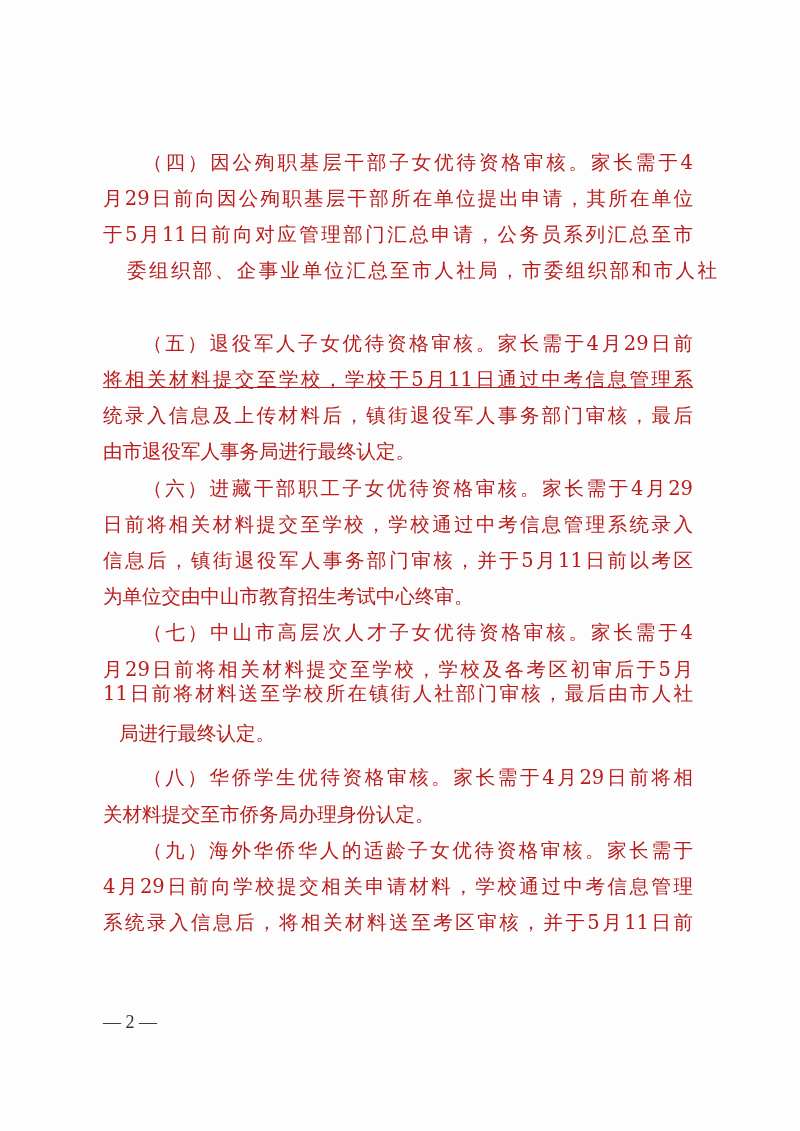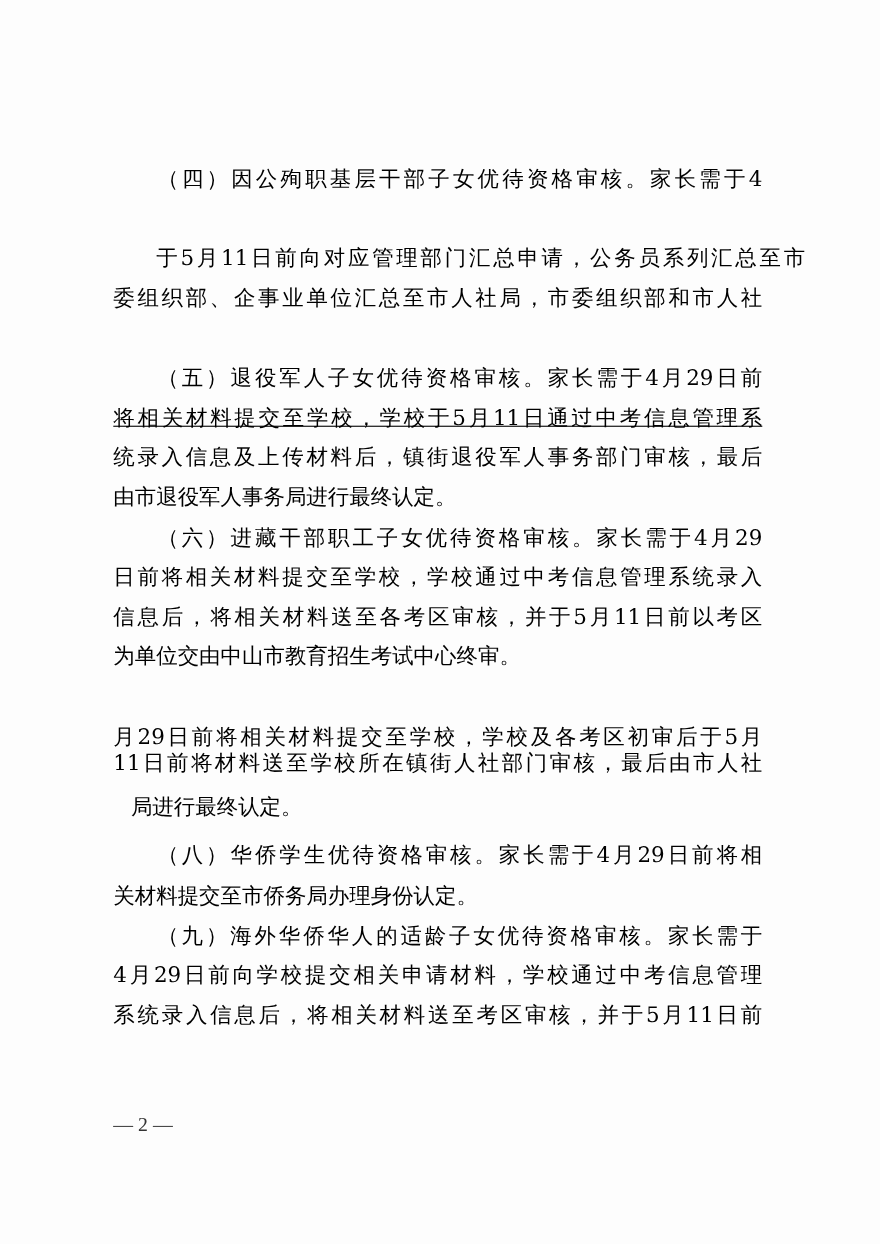--- a/index.html
+++ b/index.html
@@ -6,21 +6,21 @@
   body { width: 800px; height: 1131px; position: relative; overflow: hidden; }
   .page { position: absolute; left: 0; top: 0; width: 800px; height: 1131px; background: #fdfdfd; }
   .line {
     position: absolute;
     left: 103px;
     width: 590px;
     height: 36px;
     line-height: 36px;
     font-family: "DejaVu Serif", "Liberation Serif", serif;
     font-size: 19.5px;
-    color: #000000;
+    color: #b91c1c;
     white-space: nowrap;
     text-align: justify;
     text-align-last: justify;
   }
   .line.indent { left: 143px; width: 550px; }
   .line.last { text-align-last: left; }
   .page-number {
     position: absolute;
     left: 103px;
     top: 1010px;
@@ -29,33 +29,35 @@
     color: #333;
     line-height: 24px;
   }
 </style>
 </head>
 <body>
 
 <div class="page">
 
   <div class="line indent" style="top:145px;">（四）因公殉职基层干部子女优待资格审核。家长需于4</div>
-  <div class="line" style="top:217px;margin-left:39px;">于5月11日前向对应管理部门汇总申请，公务员系列汇总至市</div>
-  <div class="line" style="top:253px;">委组织部、企事业单位汇总至市人社局，市委组织部和市人社</div>
+  <div class="line" style="top:181px;">月29日前向因公殉职基层干部所在单位提出申请，其所在单位</div>
+  <div class="line" style="top:217px;">于5月11日前向对应管理部门汇总申请，公务员系列汇总至市</div>
+  <div class="line" style="top:253px;margin-left:24px;">委组织部、企事业单位汇总至市人社局，市委组织部和市人社</div>
 
   <div class="line indent" style="top:326px;">（五）退役军人子女优待资格审核。家长需于4月29日前</div>
   <div class="line" style="top:362px;text-decoration:underline;">将相关材料提交至学校，学校于5月11日通过中考信息管理系</div>
   <div class="line last" style="top:434px;">由市退役军人事务局进行最终认定。</div>
   <div class="line" style="top:398px;">统录入信息及上传材料后，镇街退役军人事务部门审核，最后</div>
 
   <div class="line indent" style="top:471px;">（六）进藏干部职工子女优待资格审核。家长需于4月29</div>
   <div class="line" style="top:507px;">日前将相关材料提交至学校，学校通过中考信息管理系统录入</div>
-  <div class="line" style="top:543px;">信息后，将相关材料送至各考区审核，并于5月11日前以考区</div>
+  <div class="line" style="top:543px;">信息后，镇街退役军人事务部门审核，并于5月11日前以考区</div>
   <div class="line last" style="top:579px;">为单位交由中山市教育招生考试中心终审。</div>
 
+  <div class="line indent" style="top:615px;">（七）中山市高层次人才子女优待资格审核。家长需于4</div>
   <div class="line" style="top:652px;">月29日前将相关材料提交至学校，学校及各考区初审后于5月</div>
   <div class="line" style="top:648px;margin-top:28px;">11日前将材料送至学校所在镇街人社部门审核，最后由市人社</div>
   <div class="line last" style="top:716px;margin-left:16px;">局进行最终认定。</div>
 
   <div class="line indent" style="top:760px;">（八）华侨学生优待资格审核。家长需于4月29日前将相</div>
   <div class="line last" style="top:797px;">关材料提交至市侨务局办理身份认定。</div>
 
   <div class="line indent" style="top:833px;">（九）海外华侨华人的适龄子女优待资格审核。家长需于</div>
   <div class="line" style="top:869px;">4月29日前向学校提交相关申请材料，学校通过中考信息管理</div>
   <div class="line" style="top:905px;">系统录入信息后，将相关材料送至考区审核，并于5月11日前</div>

